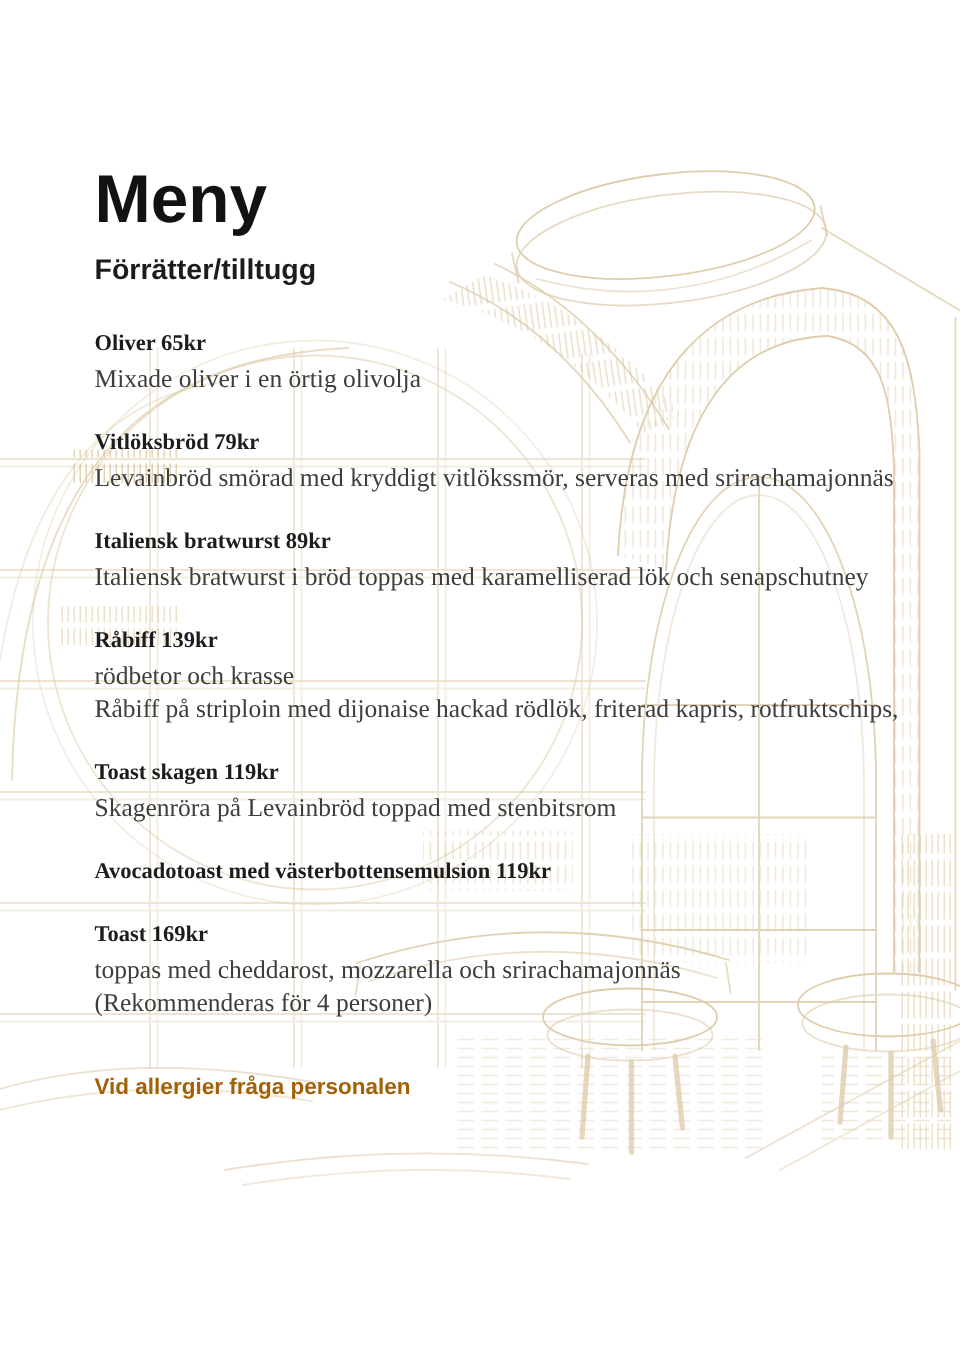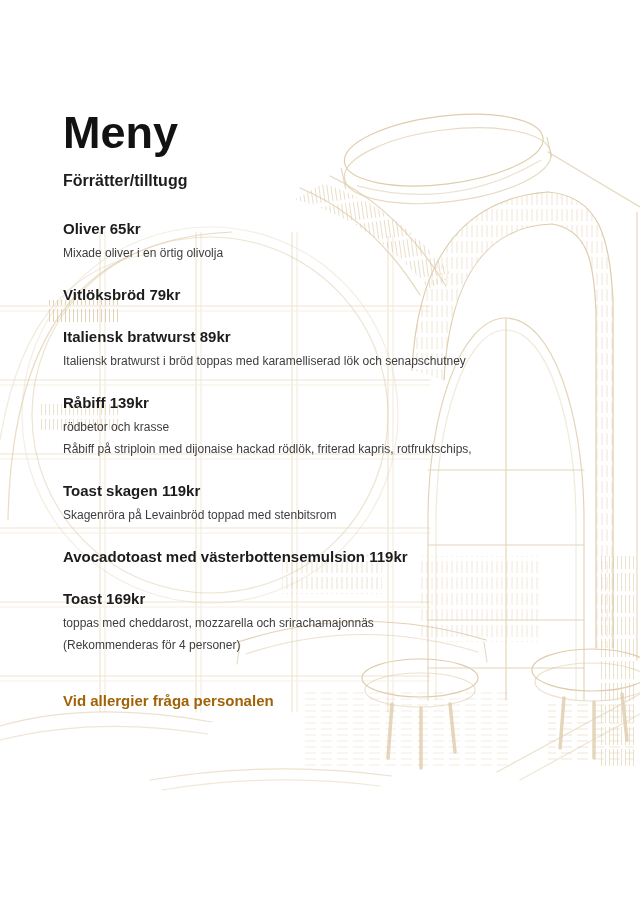--- a/index.html
+++ b/index.html
@@ -21,30 +21,30 @@
   
   .content {
     position: absolute; left: 63px; top: 110px; width: 565px;
     z-index: 1; color: #3a3a3a;
   }
   .title {
     font-size: 45px; font-weight: 700; color: #121212;
     line-height: 46px; margin: 0 0 14px 0; letter-spacing: 0px;
   }
   .section-label {
-    font-size: 16px; font-weight: 700; color: #1c1c1c;
+    font-size: 19px; font-weight: 700; color: #1c1c1c;
     line-height: 22px; margin: 0 0 26px 0;
   }
-  .menu-item { margin: 0 0 20px 0; }
+  .menu-item { margin: 0 0 20px 0; font-family: Liberation Serif, serif; }
   .item-name {
     font-size: 15px; font-weight: 700; color: #1c1c1c;
     line-height: 22px; margin-bottom: 2px; white-space: nowrap;
   }
   .desc-line {
-    font-size: 12px; font-weight: 400; color: #3d3d3d;
+    font-size: 17px; font-weight: 400; color: #3d3d3d;
     line-height: 22px; white-space: nowrap;
   }
   .footer-note {
     font-size: 15px; font-weight: 700; color: #a16207;
     line-height: 22px; margin-top: 34px; white-space: nowrap;
   }
 </style>
 </head>
 <body>
 
@@ -168,20 +168,23 @@
     <div id="menu-list">
   <div class="menu-item">
     <div class="item-name">Oliver 65kr</div>
     <div class="item-desc">
             <div class="desc-line">Mixade oliver i en örtig olivolja</div>
           </div>
   </div>
 
   <div class="menu-item">
     <div class="item-name">Vitlöksbröd 79kr</div>
+    <div class="item-desc">
+            <div class="desc-line">Levainbröd smörad med kryddigt vitlökssmör, serveras med srirachamajonnäs</div>
+          </div>
   </div>
 
   <div class="menu-item">
     <div class="item-name">Italiensk bratwurst 89kr</div>
     <div class="item-desc">
             <div class="desc-line">Italiensk bratwurst i bröd toppas med karamelliserad lök och senapschutney</div>
           </div>
   </div>
 
   <div class="menu-item">

